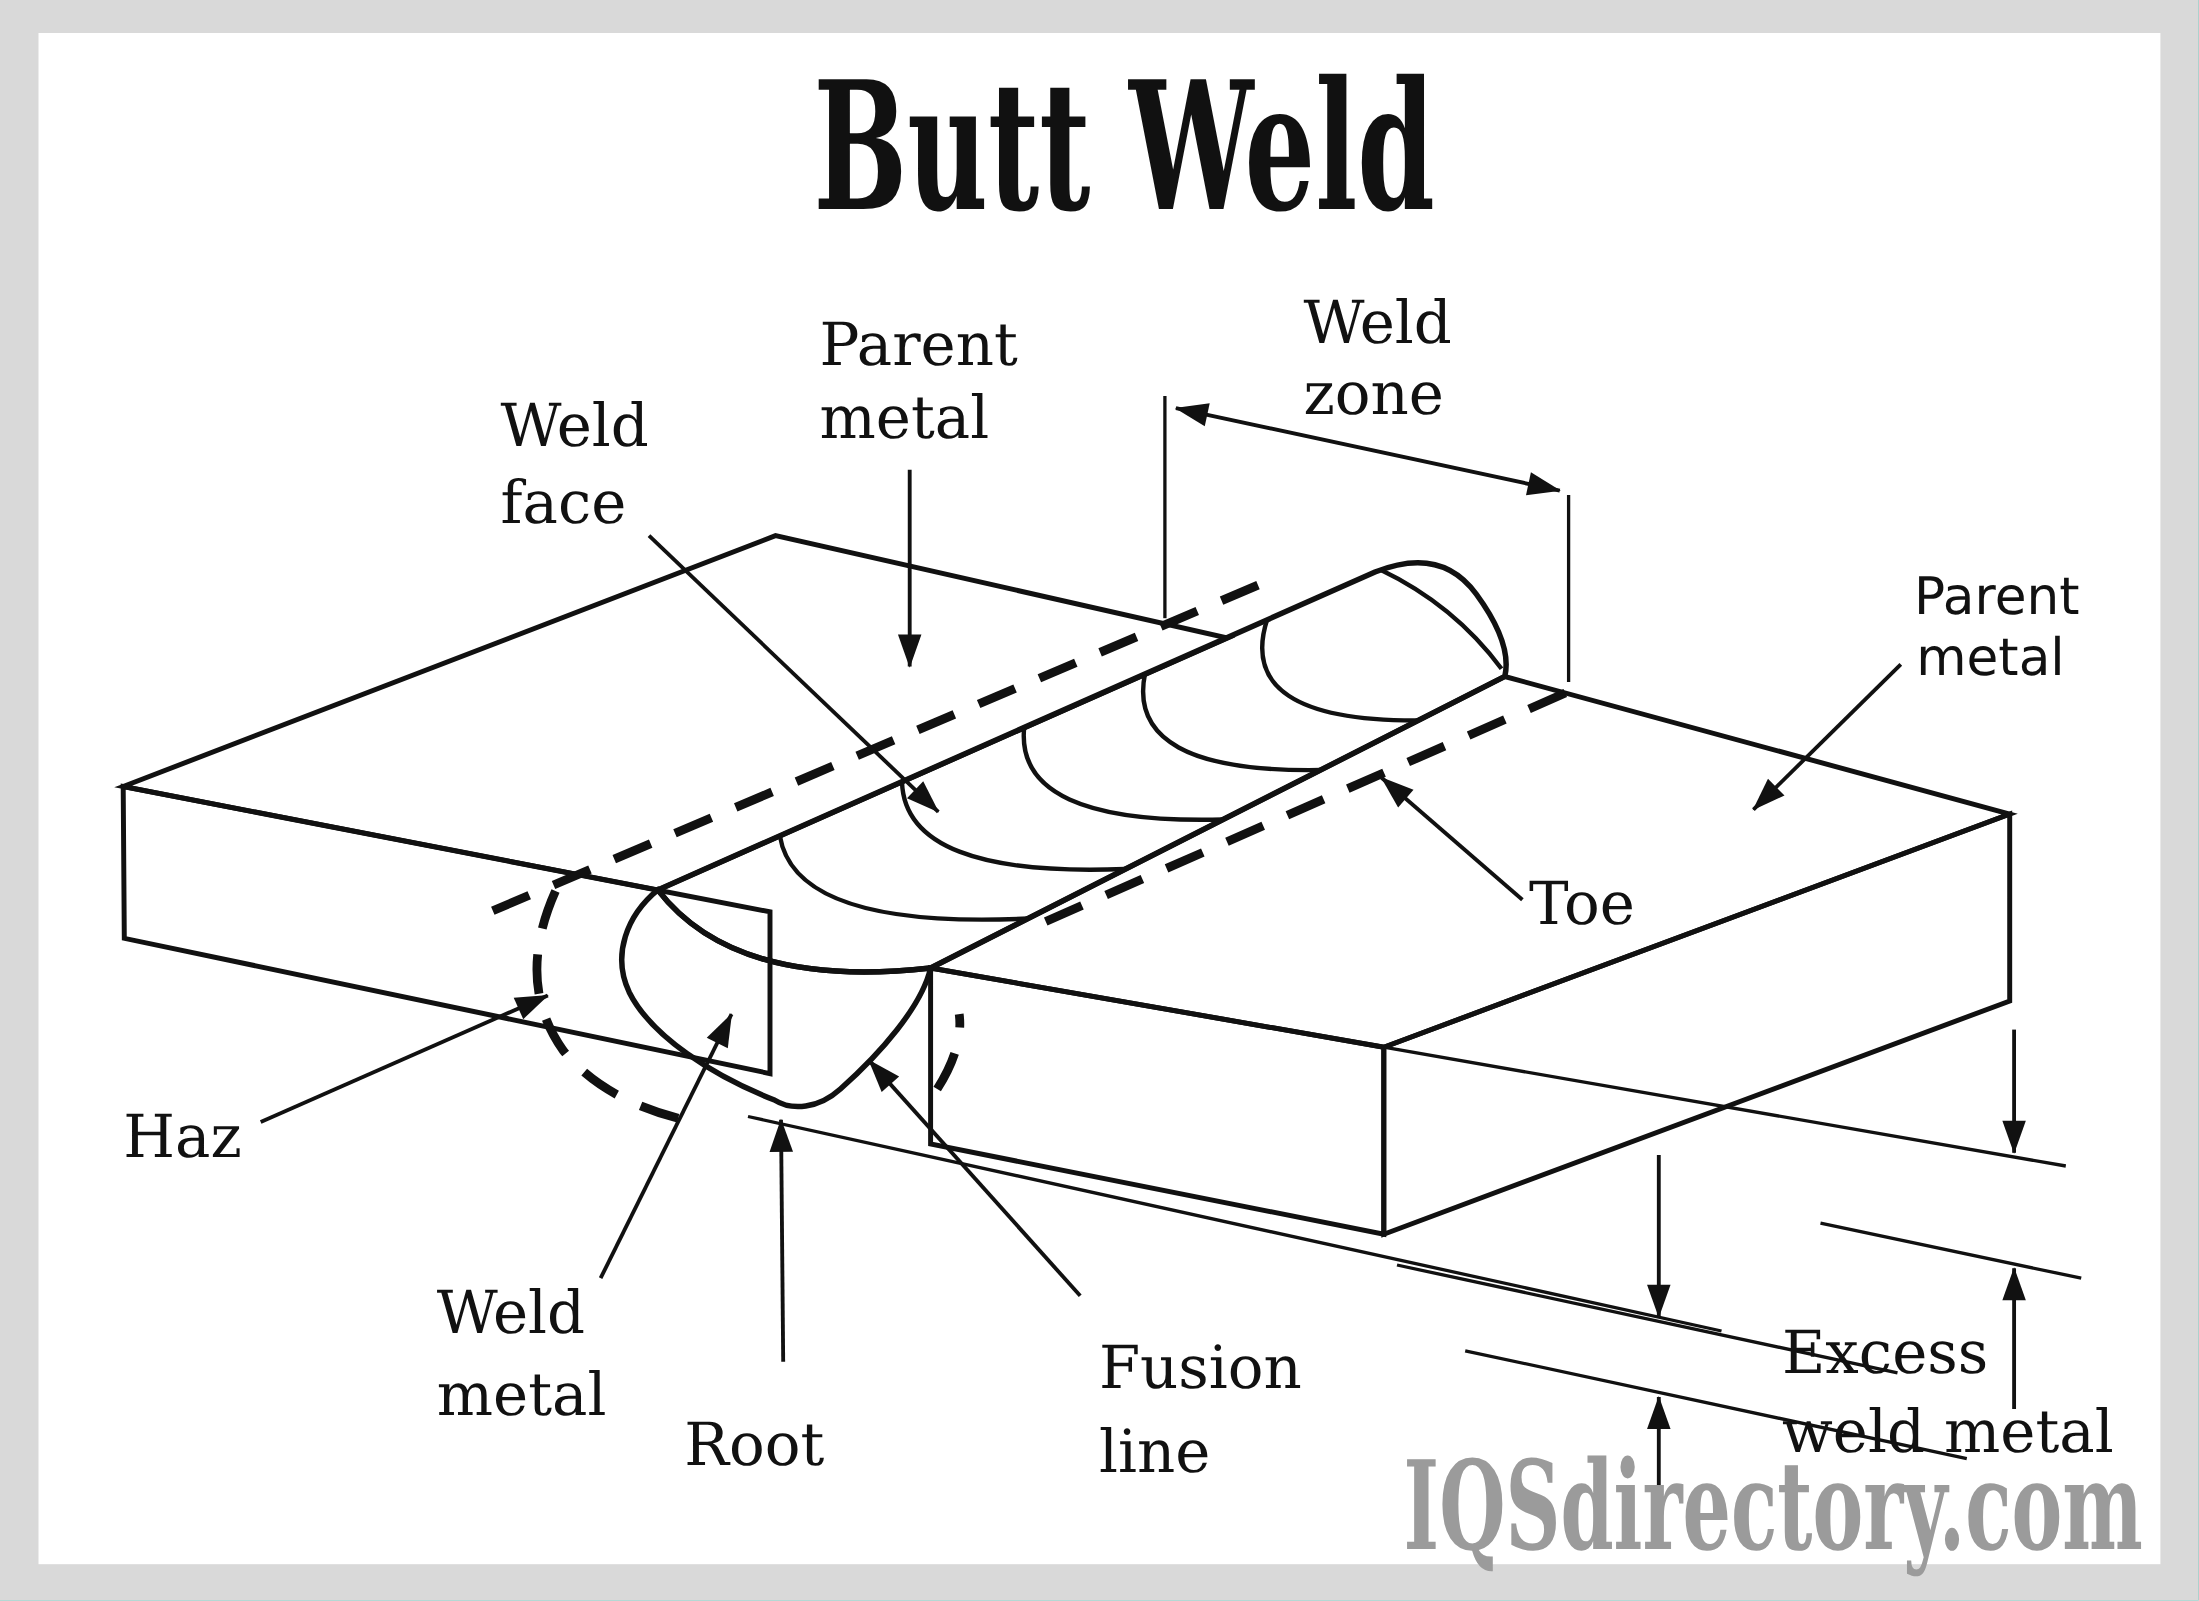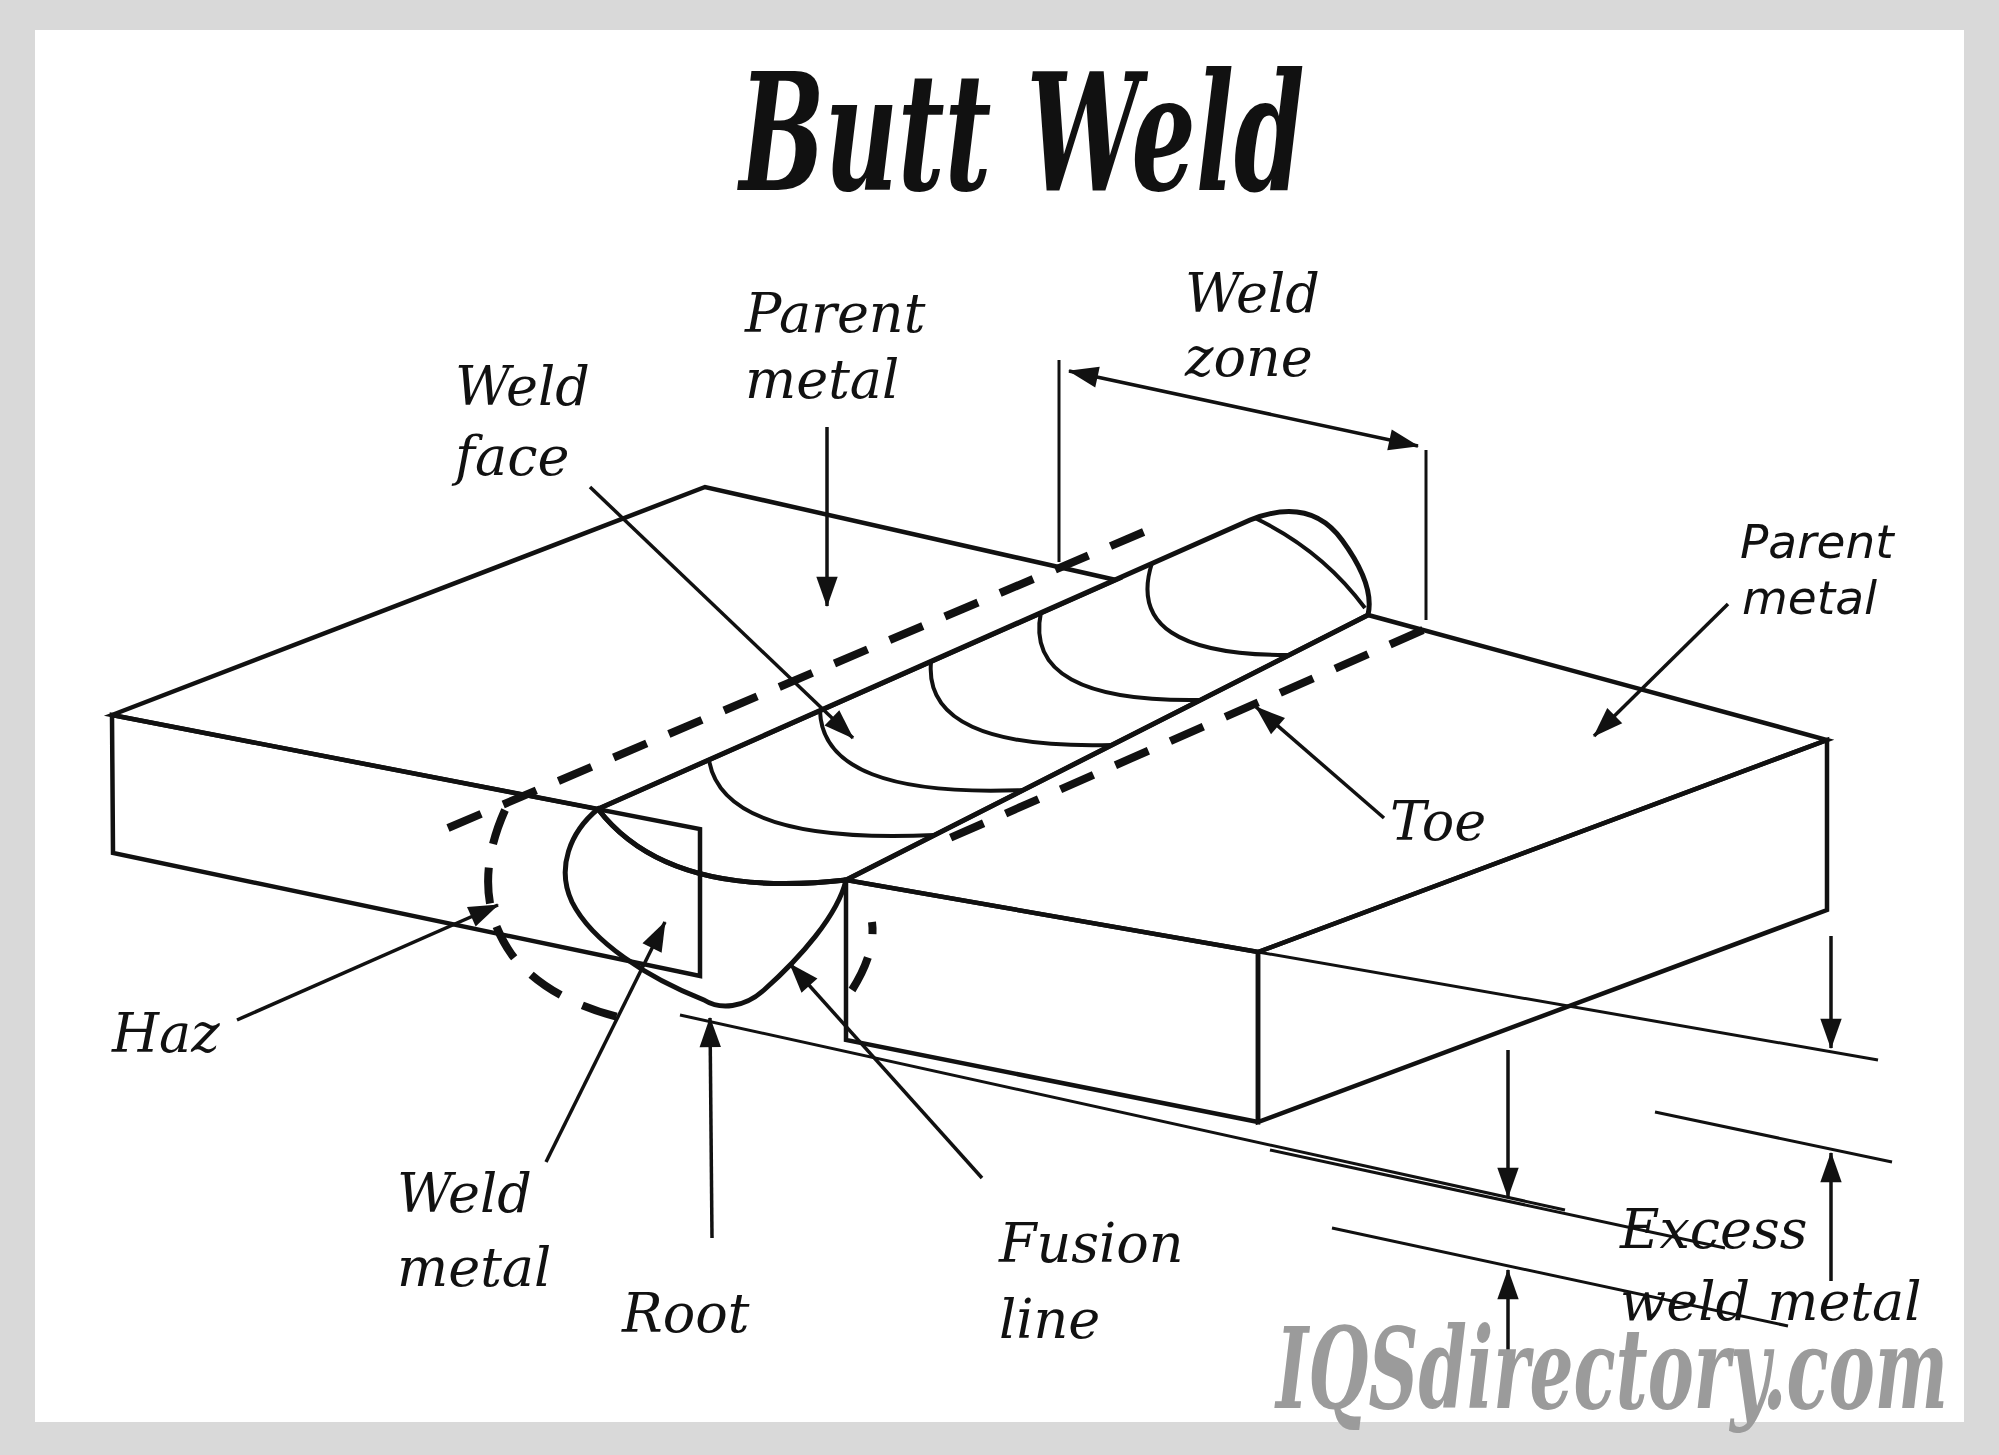--- a/index.html
+++ b/index.html
@@ -1,16 +1,16 @@
 <!DOCTYPE html>
 <html><head>
 <meta charset="utf-8">
 <style>
   html,body{margin:0;padding:0;background:#d9d9d9;}
-  .stage{position:relative;width:1999px;height:1455px;background:#14b8a6;overflow:hidden;font-style:italic;}
+  .stage{position:relative;width:1999px;height:1455px;background:#14b8a6;overflow:hidden;}
   svg{display:block;}
   text{fill:#111;}
   .title-text{font-family:"DejaVu Serif","Liberation Serif",serif;font-weight:700;}
   .lbl{font-family:"DejaVu Serif","Liberation Serif",serif;font-size:54px;}
   .lbl-sans{font-family:"DejaVu Sans","Liberation Sans",sans-serif;font-size:47px;}
   .watermark-text{font-family:"DejaVu Serif","Liberation Serif",serif;font-weight:700;fill:#9b9b9b;}
   .outline{stroke:#111;fill:none;}
   .leader{stroke:#111;stroke-width:3.5;fill:none;}
   .dim{stroke:#111;stroke-width:3;fill:none;}
   .dashed{stroke:#111;stroke-width:8;fill:none;stroke-dasharray:36 24;}

